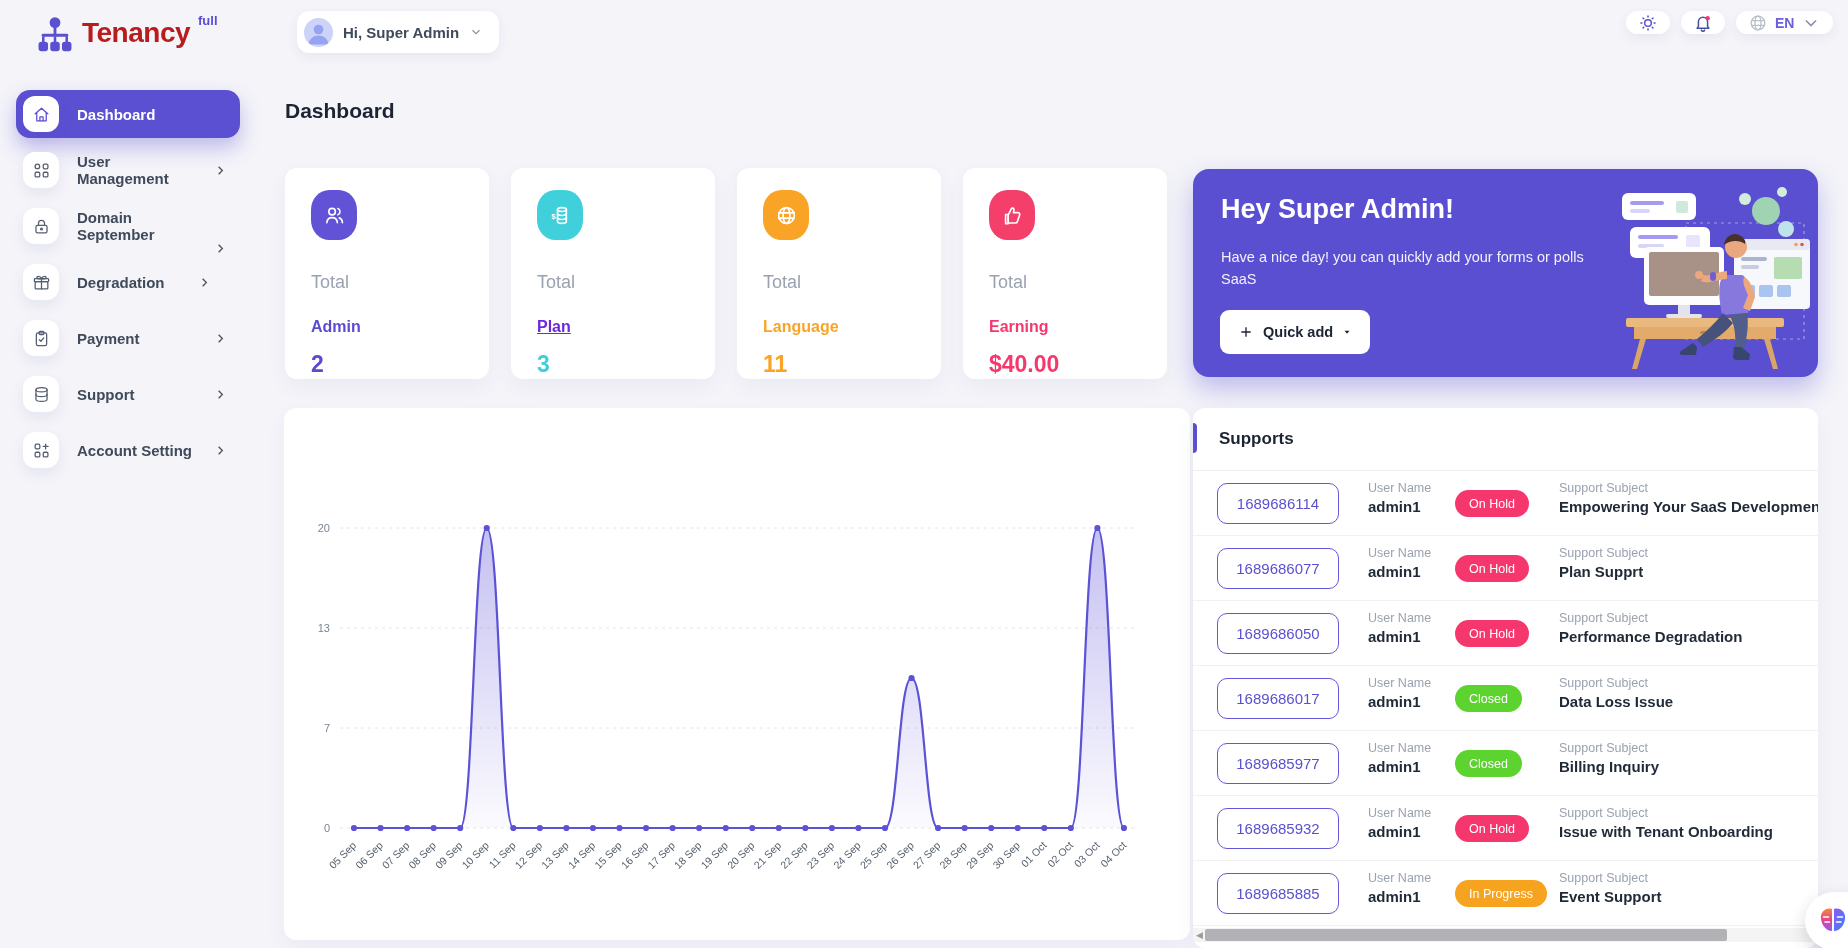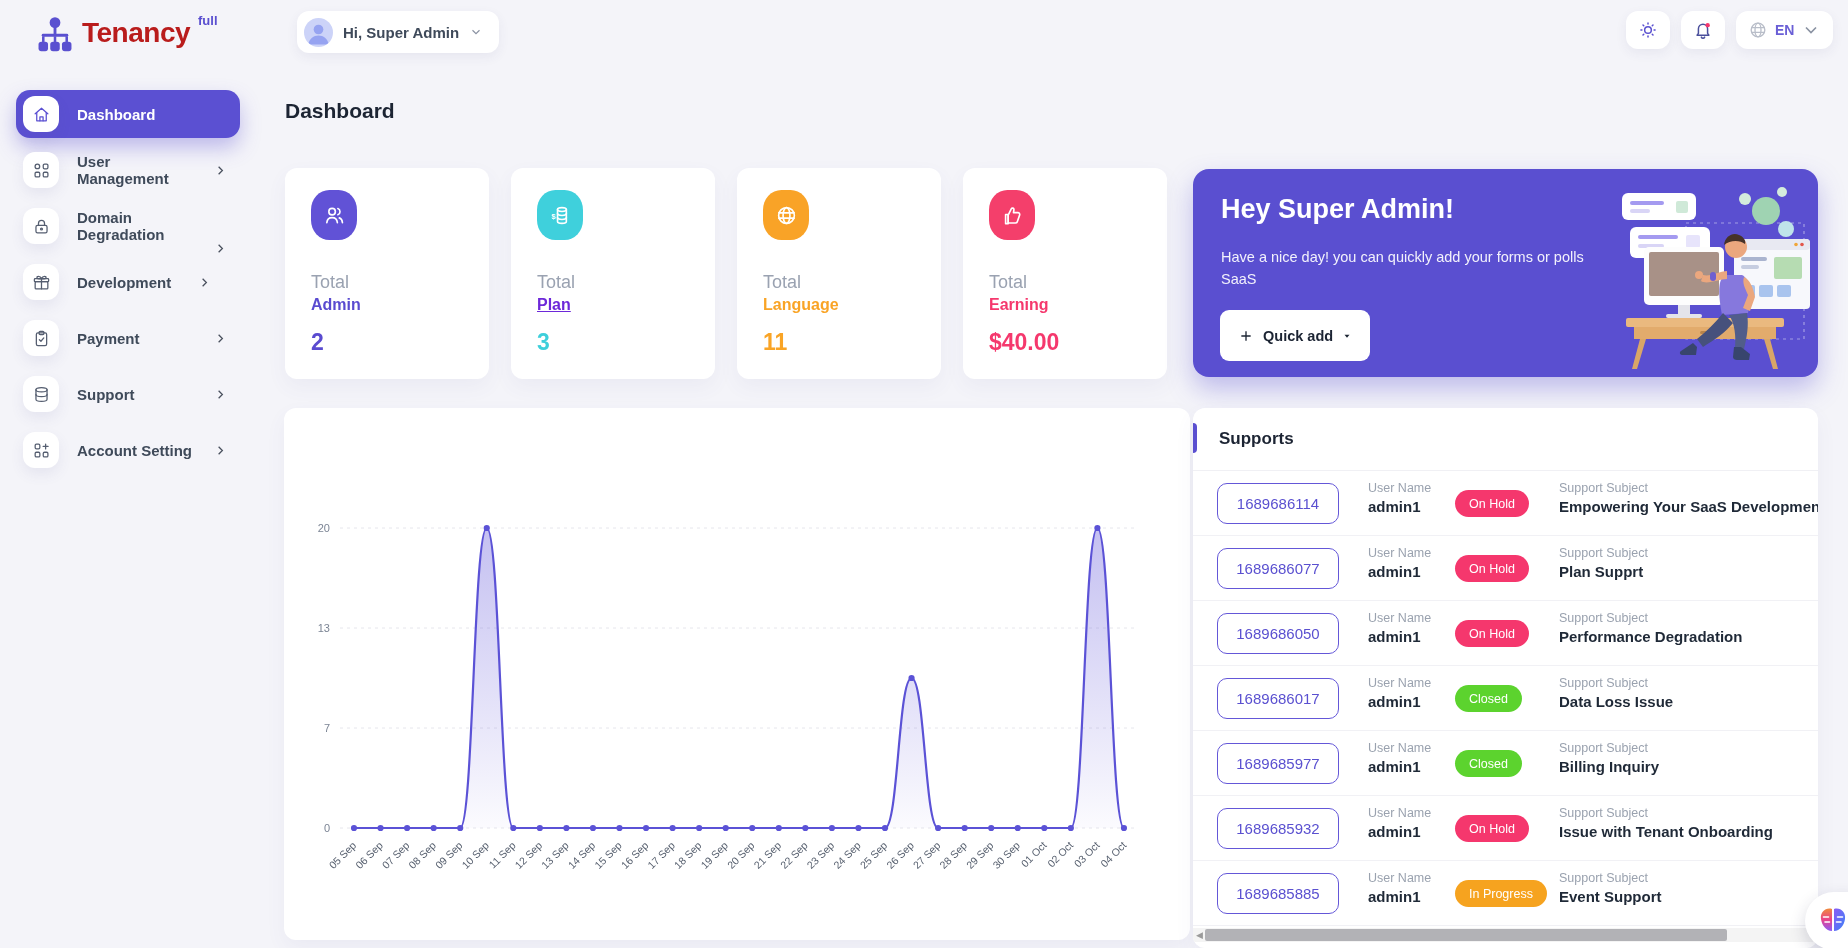--- a/index.html
+++ b/index.html
@@ -12,21 +12,21 @@
   .logo-icon { width:38px; height:42px; margin-top:2px; }
   .logo-name { font-size:28px; font-weight:800; color:#b91c1c; letter-spacing:-.5px; line-height:42px;}
   .logo-badge { font-size:13px; font-weight:700; color:#5a4fd0; margin-top:1px; }
   .user-chip { position:absolute; left:297px; top:11px; height:42px; background:#fff; border-radius:12px;
     display:flex; align-items:center; gap:10px; padding:0 16px 0 7px; box-shadow:0 4px 12px rgba(60,60,120,.07); cursor:pointer;}
   .avatar { width:29px; height:29px; border-radius:50%; background:#ccd3f8; overflow:hidden; position:relative;}
   .avatar svg{ width:29px;height:29px;}
   .user-chip .name { font-size:15px; font-weight:600; color:#3f4a5a; }
   .chev-sm { width:14px; height:14px; stroke:#8a92a2; stroke-width:2; fill:none; }
   .top-actions { position:absolute; top:11px; left:1626px; display:flex; gap:11px; }
-  .icon-btn { height:38px; background:#fff; border-radius:12px; display:flex; align-items:center; justify-content:center;
+  .icon-btn { height:23px; background:#fff; border-radius:12px; display:flex; align-items:center; justify-content:center;
     gap:7px; box-shadow:0 4px 12px rgba(60,60,120,.07); cursor:pointer; padding:0 12px;}
   .icon-btn svg { width:20px; height:20px; }
   .lang-label { font-size:14px; font-weight:700; color:#6a5fd6; }
 
   
   .sidebar { position:absolute; left:16px; top:90px; width:224px; }
   .side-item { position:relative; height:48px; margin-bottom:8px; display:flex; align-items:center; gap:18px; cursor:pointer; border-radius:14px; }
   .tile { width:36px; height:36px; margin-left:7px; background:#fff; border-radius:12px; display:flex; align-items:center; justify-content:center;
     box-shadow:0 6px 14px rgba(80,80,140,.09); flex:none;}
   .tile svg { width:19px; height:19px; stroke:#555e70; stroke-width:1.6; fill:none; stroke-linecap:round; stroke-linejoin:round;}
@@ -39,29 +39,29 @@
   .side-item:nth-child(4) .chev { margin-right:28px; }
 
   
   .page-title { position:absolute; left:285px; top:99px; font-size:21px; font-weight:700; color:#1c2433; }
 
   .stat-card { position:absolute; top:168px; width:204px; height:211px; background:#fff; border-radius:12px;
     box-shadow:0 8px 20px rgba(90,90,160,.06); padding:22px 26px; }
   .stat-icon { width:46px; height:50px; border-radius:40%; display:flex; align-items:center; justify-content:center; }
   .stat-icon svg { width:23px; height:23px; stroke:#fff; stroke-width:1.7; fill:none; stroke-linecap:round; stroke-linejoin:round;}
   .stat-total { margin-top:32px; font-size:18px; color:#9aa2b1; }
-  .stat-name { margin-top:3px; font-size:16px; font-weight:700; }
+  .stat-name { margin-top:25px; font-size:16px; font-weight:700; }
   .stat-value { margin-top:15px; font-size:23px; font-weight:700; }
 
   
   .hero { position:absolute; left:1193px; top:169px; width:625px; height:208px; border-radius:16px; background:#5a4fd0;
     box-shadow:0 12px 26px rgba(90,79,208,.35); overflow:hidden; }
   .hero-title { position:absolute; left:28px; top:25px; font-size:27px; font-weight:700; color:#fff; }
   .hero-sub { position:absolute; left:28px; top:77px; font-size:14.5px; line-height:1.55; color:rgba(255,255,255,.92); }
-  .quick-add { position:absolute; left:27px; top:141px; height:51px; background:#fff; border:none; border-radius:9px;
+  .quick-add { position:absolute; left:27px; top:141px; height:44px; background:#fff; border:none; border-radius:9px;
     display:flex; align-items:center; gap:9px; padding:0 18px; font-family:inherit; font-size:14.5px; font-weight:600; color:#1c2433; cursor:pointer;}
   .quick-add svg.plus { width:16px; height:16px; stroke:#1c2433; stroke-width:2; fill:none; }
   .quick-add svg.caret { width:10px; height:10px; fill:#1c2433; }
   .hero-art { position:absolute; right:6px; top:6px; }
 
   
   .panel { position:absolute; background:#fff; border-radius:12px; box-shadow:0 8px 20px rgba(90,90,160,.06); overflow:hidden; }
   .panel-head { position:relative; height:63px; display:flex; align-items:center; border-bottom:1px solid #f0f0f4; }
   .accent { position:absolute; left:0; top:15px; width:4px; height:30px; background:#5a4fd0; border-radius:0 4px 4px 0; }
   .panel-title { margin-left:26px; font-size:17px; font-weight:700; color:#1c2433; }
@@ -183,34 +183,34 @@
         </svg>
   </div>
       <div class="side-item">
     <span class="tile">
           <svg viewBox="0 0 24 24">
             <rect x="5" y="10.5" width="14" height="9.5" rx="2"></rect>
             <path d="M8.2 10.5V8a3.8 3.8 0 0 1 7.6 0v2.5"></path>
             <circle cx="12" cy="15.2" r="1.2"></circle>
           </svg>
         </span>
-    <span class="side-label">Domain Degradation</span>
+    <span class="side-label">Domain September</span>
     <svg class="chev" viewBox="0 0 24 24">
           <path d="M9 6l6 6-6 6"></path>
         </svg>
   </div>
       <div class="side-item">
     <span class="tile">
           <svg viewBox="0 0 24 24">
             <rect x="4" y="11" width="16" height="9" rx="1.2"></rect>
             <rect x="3" y="7.2" width="18" height="3.8" rx="1"></rect>
             <path d="M12 7.2V20M12 7c-1.5-4-7-3.5-5.5-.5.8 1.6 3.5 1 5.5.5zM12 7c1.5-4 7-3.5 5.5-.5-.8 1.6-3.5 1-5.5.5z"></path>
           </svg>
         </span>
-    <span class="side-label">Development</span>
+    <span class="side-label">Degradation</span>
     <svg class="chev" viewBox="0 0 24 24">
           <path d="M9 6l6 6-6 6"></path>
         </svg>
   </div>
       <div class="side-item">
     <span class="tile">
           <svg viewBox="0 0 24 24">
             <rect x="5.5" y="5" width="13" height="16" rx="2"></rect>
             <rect x="9" y="3" width="6" height="4" rx="1.2"></rect>
             <path d="M9.3 13.5l2 2 3.6-4.2"></path>

